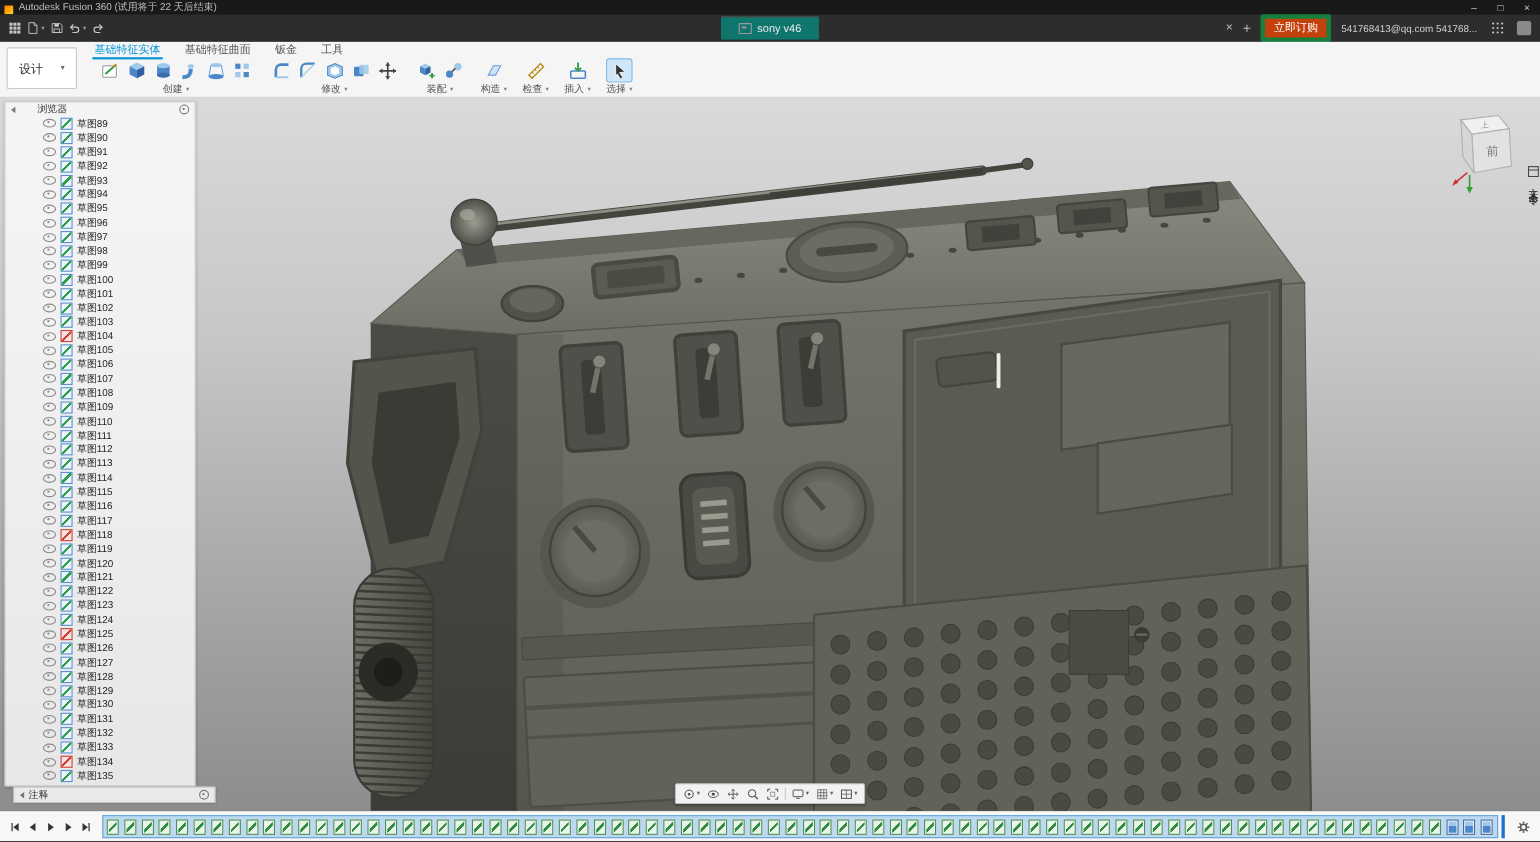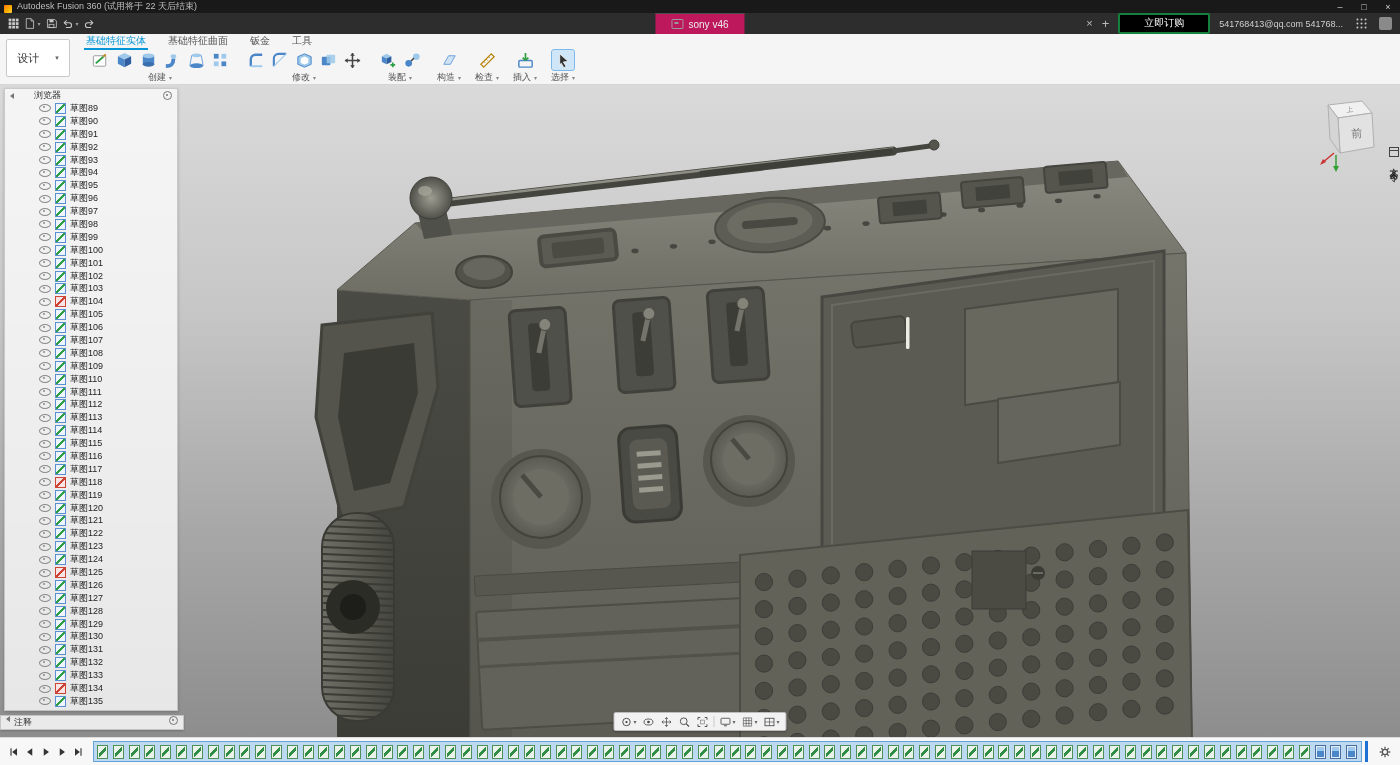--- a/index.html
+++ b/index.html
@@ -10,27 +10,27 @@
   .titlebar{flex:0 0 13px;background:#191919;display:flex;align-items:flex-end;color:#bdbdbd;font-size:9px;padding-left:4px;gap:5px;}
   .app-logo{width:8px;height:8px;border-radius:1px;background:linear-gradient(135deg,#ff7a00,#ffb200 60%,#ffd24d);}
   .win-controls{margin-left:auto;display:flex;height:100%;}
   .wc{width:24px;display:flex;align-items:center;justify-content:center;font-size:9px;color:#cfcfcf;}
 
   
   .tabbar{flex:0 0 20px;background:#2d2d2d;display:flex;align-items:center;position:relative;color:#d6d6d6;}
   #tabbar-left{display:flex;align-items:center;padding-left:4px;gap:1px;}
   .tb-btn{min-width:18px;height:18px;display:flex;align-items:center;justify-content:center;}
   .caret-sm{font-size:6px;color:#9a9a9a;margin-left:1px;}
-  .doc-tab{position:absolute;left:50%;transform:translateX(-50%);display:flex;align-items:center;gap:5px;font-size:10px;color:#ececec;background:#be185d;height:20px;padding:0 16px;border-top:1px solid #4e4e4e;}
+  .doc-tab{position:absolute;left:50%;transform:translateX(-50%);display:flex;align-items:center;gap:5px;font-size:10px;color:#ececec;background:#0f766e;height:20px;padding:0 16px;border-top:1px solid #4e4e4e;}
   .doc-ico{width:10px;height:8px;border:1px solid #9a9a9a;border-radius:1px;position:relative;}
   .doc-ico::after{content:"";position:absolute;left:2px;top:2px;width:4px;height:2px;background:#9a9a9a;}
   .tb-right{margin-left:auto;display:flex;align-items:center;gap:9px;padding-right:8px;}
   .close-x{color:#bbb;font-size:11px;line-height:1;}
   .plus{color:#bbb;font-size:13px;line-height:1;}
-  .subscribe{background:#000000;border:2px solid #15803d;color:#fff;font-size:10px;padding:1px 24px 2px;border-radius:2px;}
+  .subscribe{background:#c2410c;border:4px solid #15803d;color:#fff;font-size:10px;padding:1px 8px 2px;border-radius:2px;}
   .account{font-size:9px;color:#cfcfcf;white-space:nowrap;}
   .avatar{width:13px;height:13px;background:#8a8a8a;border-radius:2px;}
 
   
   .ribbon{flex:0 0 47px;background:#f5f5f5;border-bottom:1px solid #d5d5d5;position:relative;}
   .workspace-btn{position:absolute;left:6px;top:5px;width:62px;height:36px;background:#fff;border:1px solid #c8c8c8;border-radius:2px;display:flex;align-items:center;justify-content:center;font-size:11px;color:#333;gap:16px;}
   .ws-caret{font-size:7px;color:#666;}
   .ribbon-right{margin-left:80px;display:flex;flex-direction:column;height:100%;}
   .ribbon-tabs{display:flex;gap:18px;font-size:10px;height:15px;align-items:center;padding-left:4px;}
   .rtab{color:#555;padding:0 2px;display:flex;align-items:center;border-bottom:2px solid transparent;}
@@ -55,21 +55,21 @@
   #browser-list{padding-bottom:2px;}
   .brow{display:flex;align-items:center;gap:4px;height:12.9px;padding-left:34px;}
   .eye{width:10px;height:6px;border:1px solid #8a8a8a;border-radius:50%;position:relative;flex:0 0 auto;}
   .eye::after{content:"";position:absolute;left:3px;top:1px;width:2px;height:2px;background:#8a8a8a;border-radius:50%;}
   .s-ico{width:9px;height:9px;background:#eef4fb;border:1px solid #5b8fd4;position:relative;flex:0 0 auto;}
   .s-ico::after{content:"";position:absolute;inset:0;background:linear-gradient(135deg,transparent 42%,#2f9e44 42%,#2f9e44 58%,transparent 58%);}
   .s-ico.flag{border-color:#cf4336;background:#f8e4e2;}
   .s-ico.flag::after{background:linear-gradient(135deg,transparent 42%,#cf4336 42%,#cf4336 58%,transparent 58%);}
   .brow .lbl{font-size:9px;color:#1d1d1d;}
 
-  .comments-bar{position:absolute;left:0;bottom:7px;width:172px;height:13px;background:rgba(250,250,250,0.85);border:1px solid rgba(150,150,150,0.45);display:flex;align-items:flex-start;gap:4px;padding:0 5px;font-size:9px;color:#333;box-shadow:0 1px 2px rgba(0,0,0,0.2);}
+  .comments-bar{position:absolute;left:12px;bottom:7px;width:172px;height:13px;background:rgba(250,250,250,0.85);border:1px solid rgba(150,150,150,0.45);display:flex;align-items:center;gap:4px;padding:0 5px;font-size:9px;color:#333;box-shadow:0 1px 2px rgba(0,0,0,0.2);}
 
   .nav-toolbar{position:absolute;left:50%;bottom:6px;transform:translateX(-50%);background:#f2f2f2;border:1px solid #bdbdbd;border-radius:2px;display:flex;align-items:center;height:17px;padding:0 3px;box-shadow:0 1px 2px rgba(0,0,0,0.25);}
   .nav-btn{display:flex;align-items:center;padding:0 3px;height:100%;}
   .nav-sep{width:1px;height:11px;background:#c9c9c9;margin:0 2px;}
   .nav-caret{font-size:6px;color:#666;margin-left:1px;}
 
   .viewcube{position:absolute;right:10px;top:4px;width:78px;height:84px;}
   .right-tab{position:absolute;right:0;top:62px;width:13px;display:flex;flex-direction:column;align-items:center;gap:3px;}
   .vtext{writing-mode:vertical-rl;font-size:9px;letter-spacing:2px;color:#222;}
 

